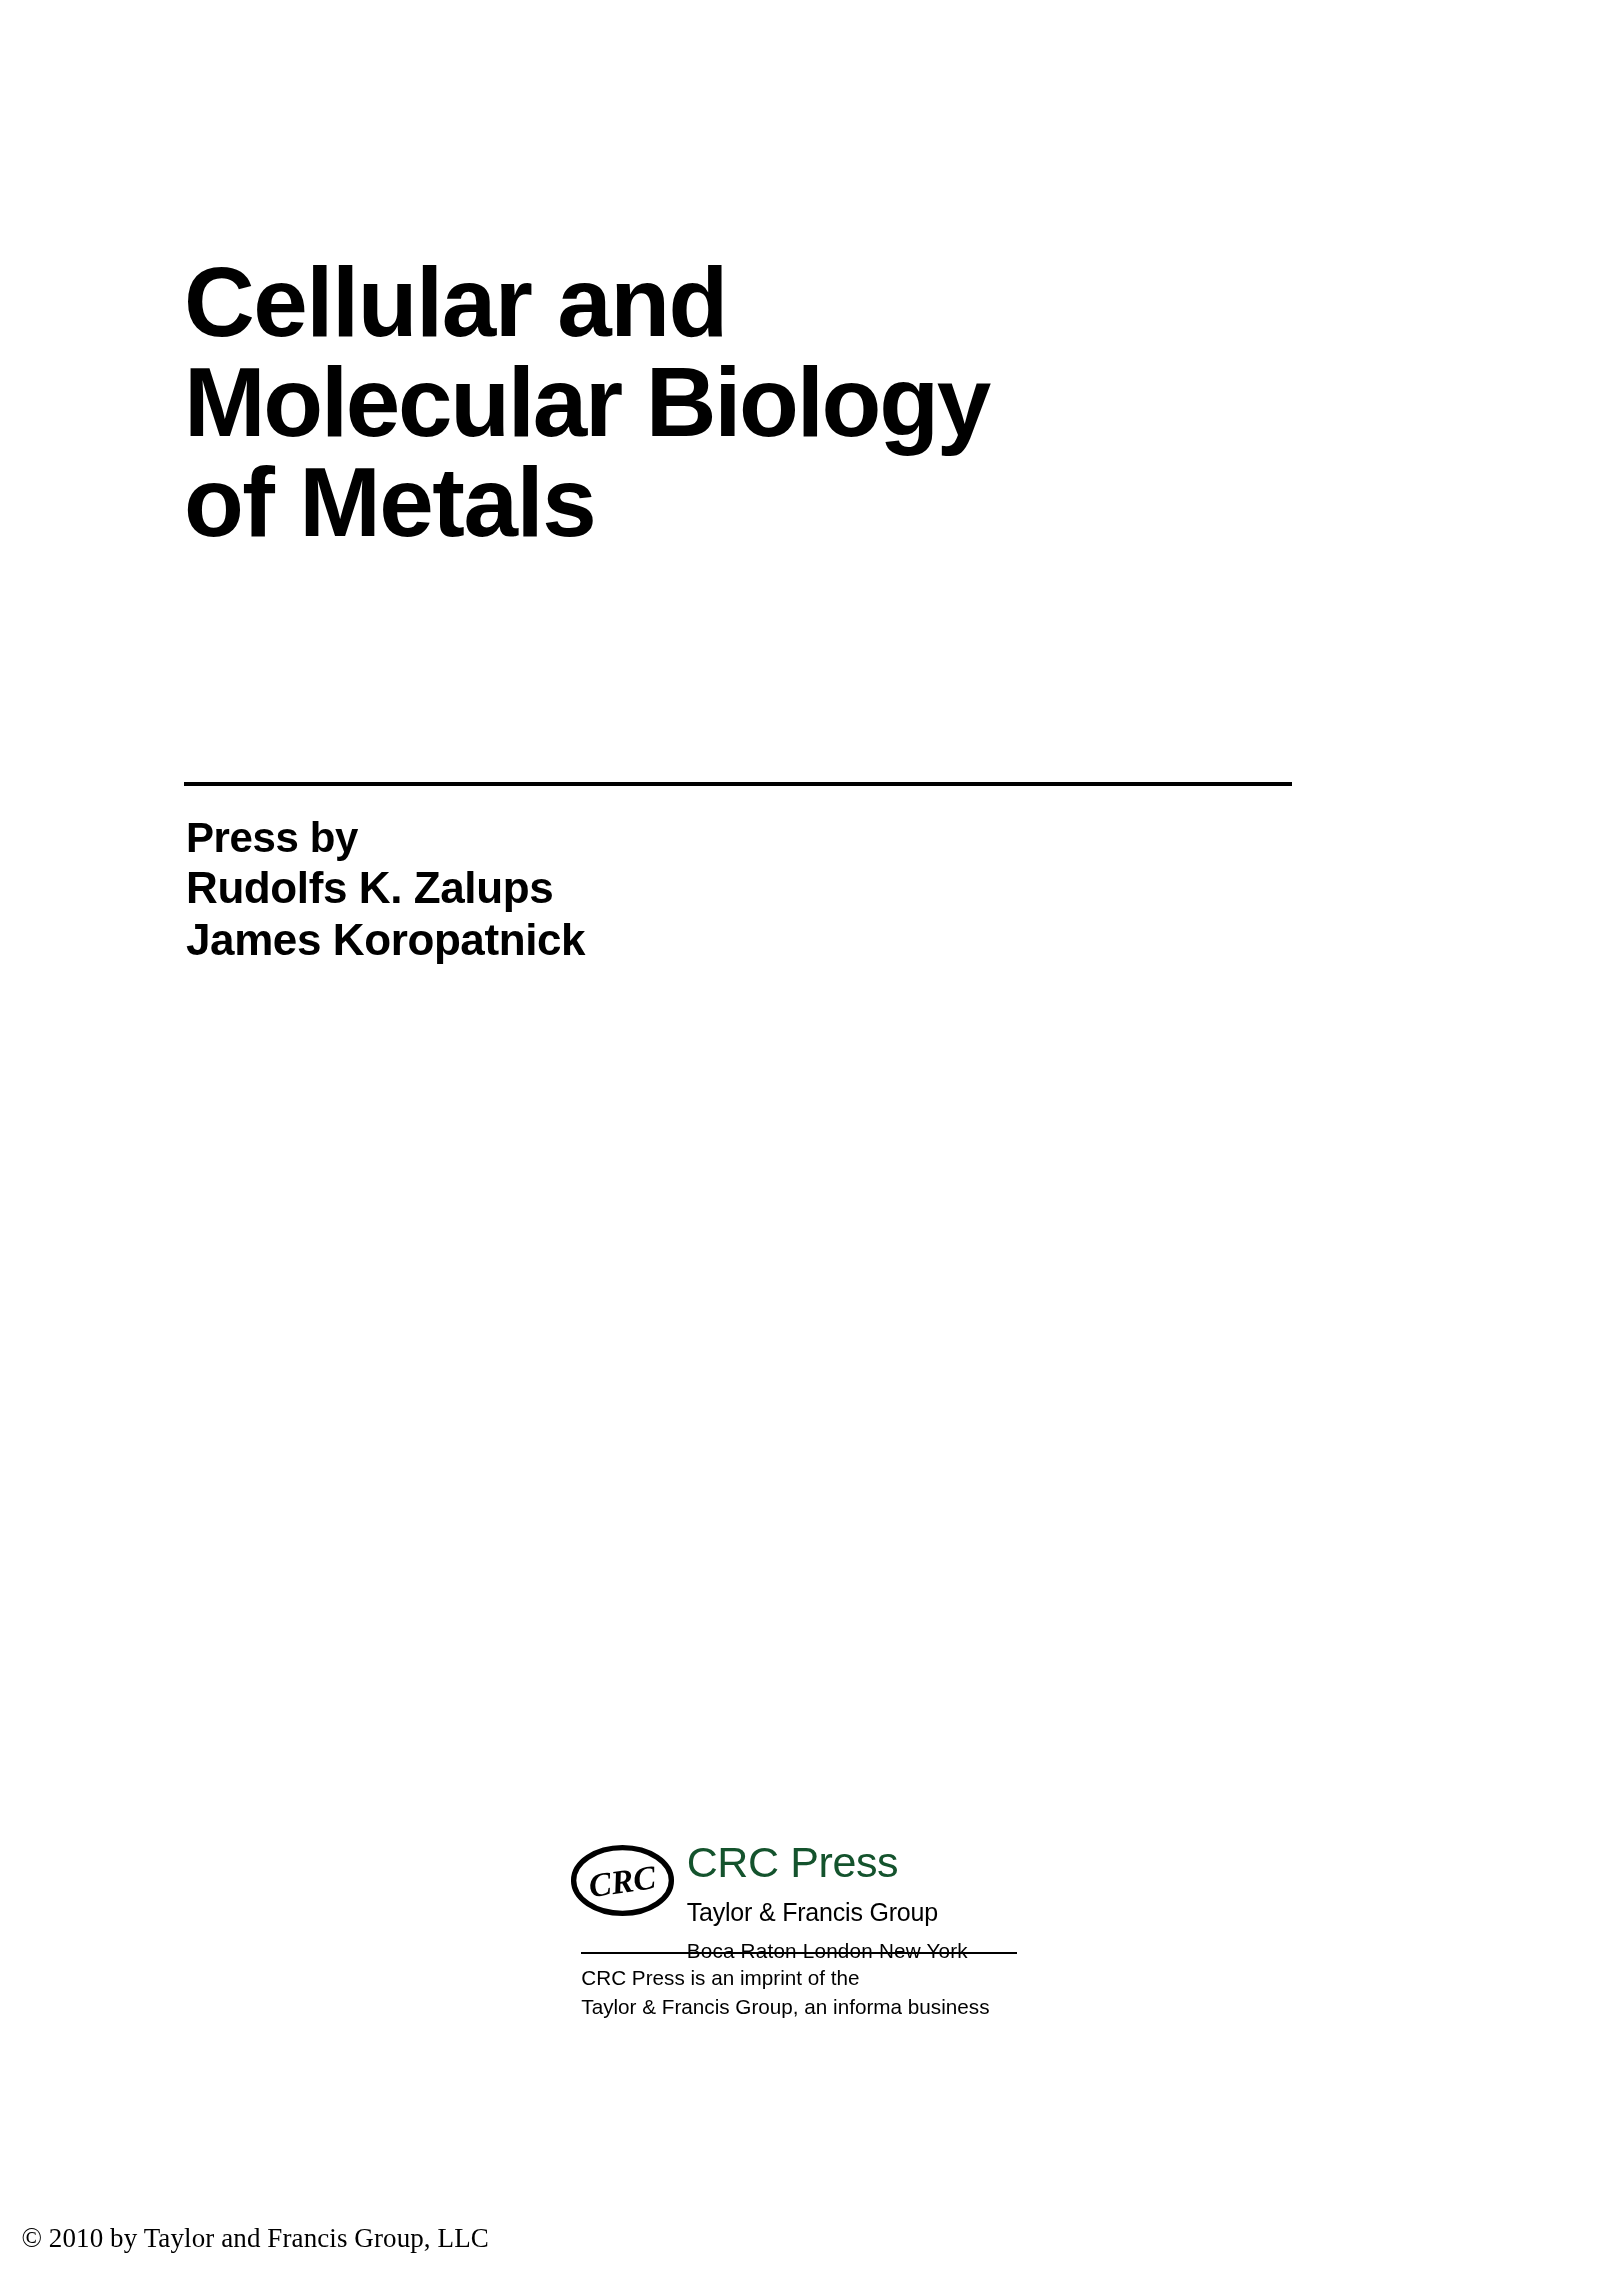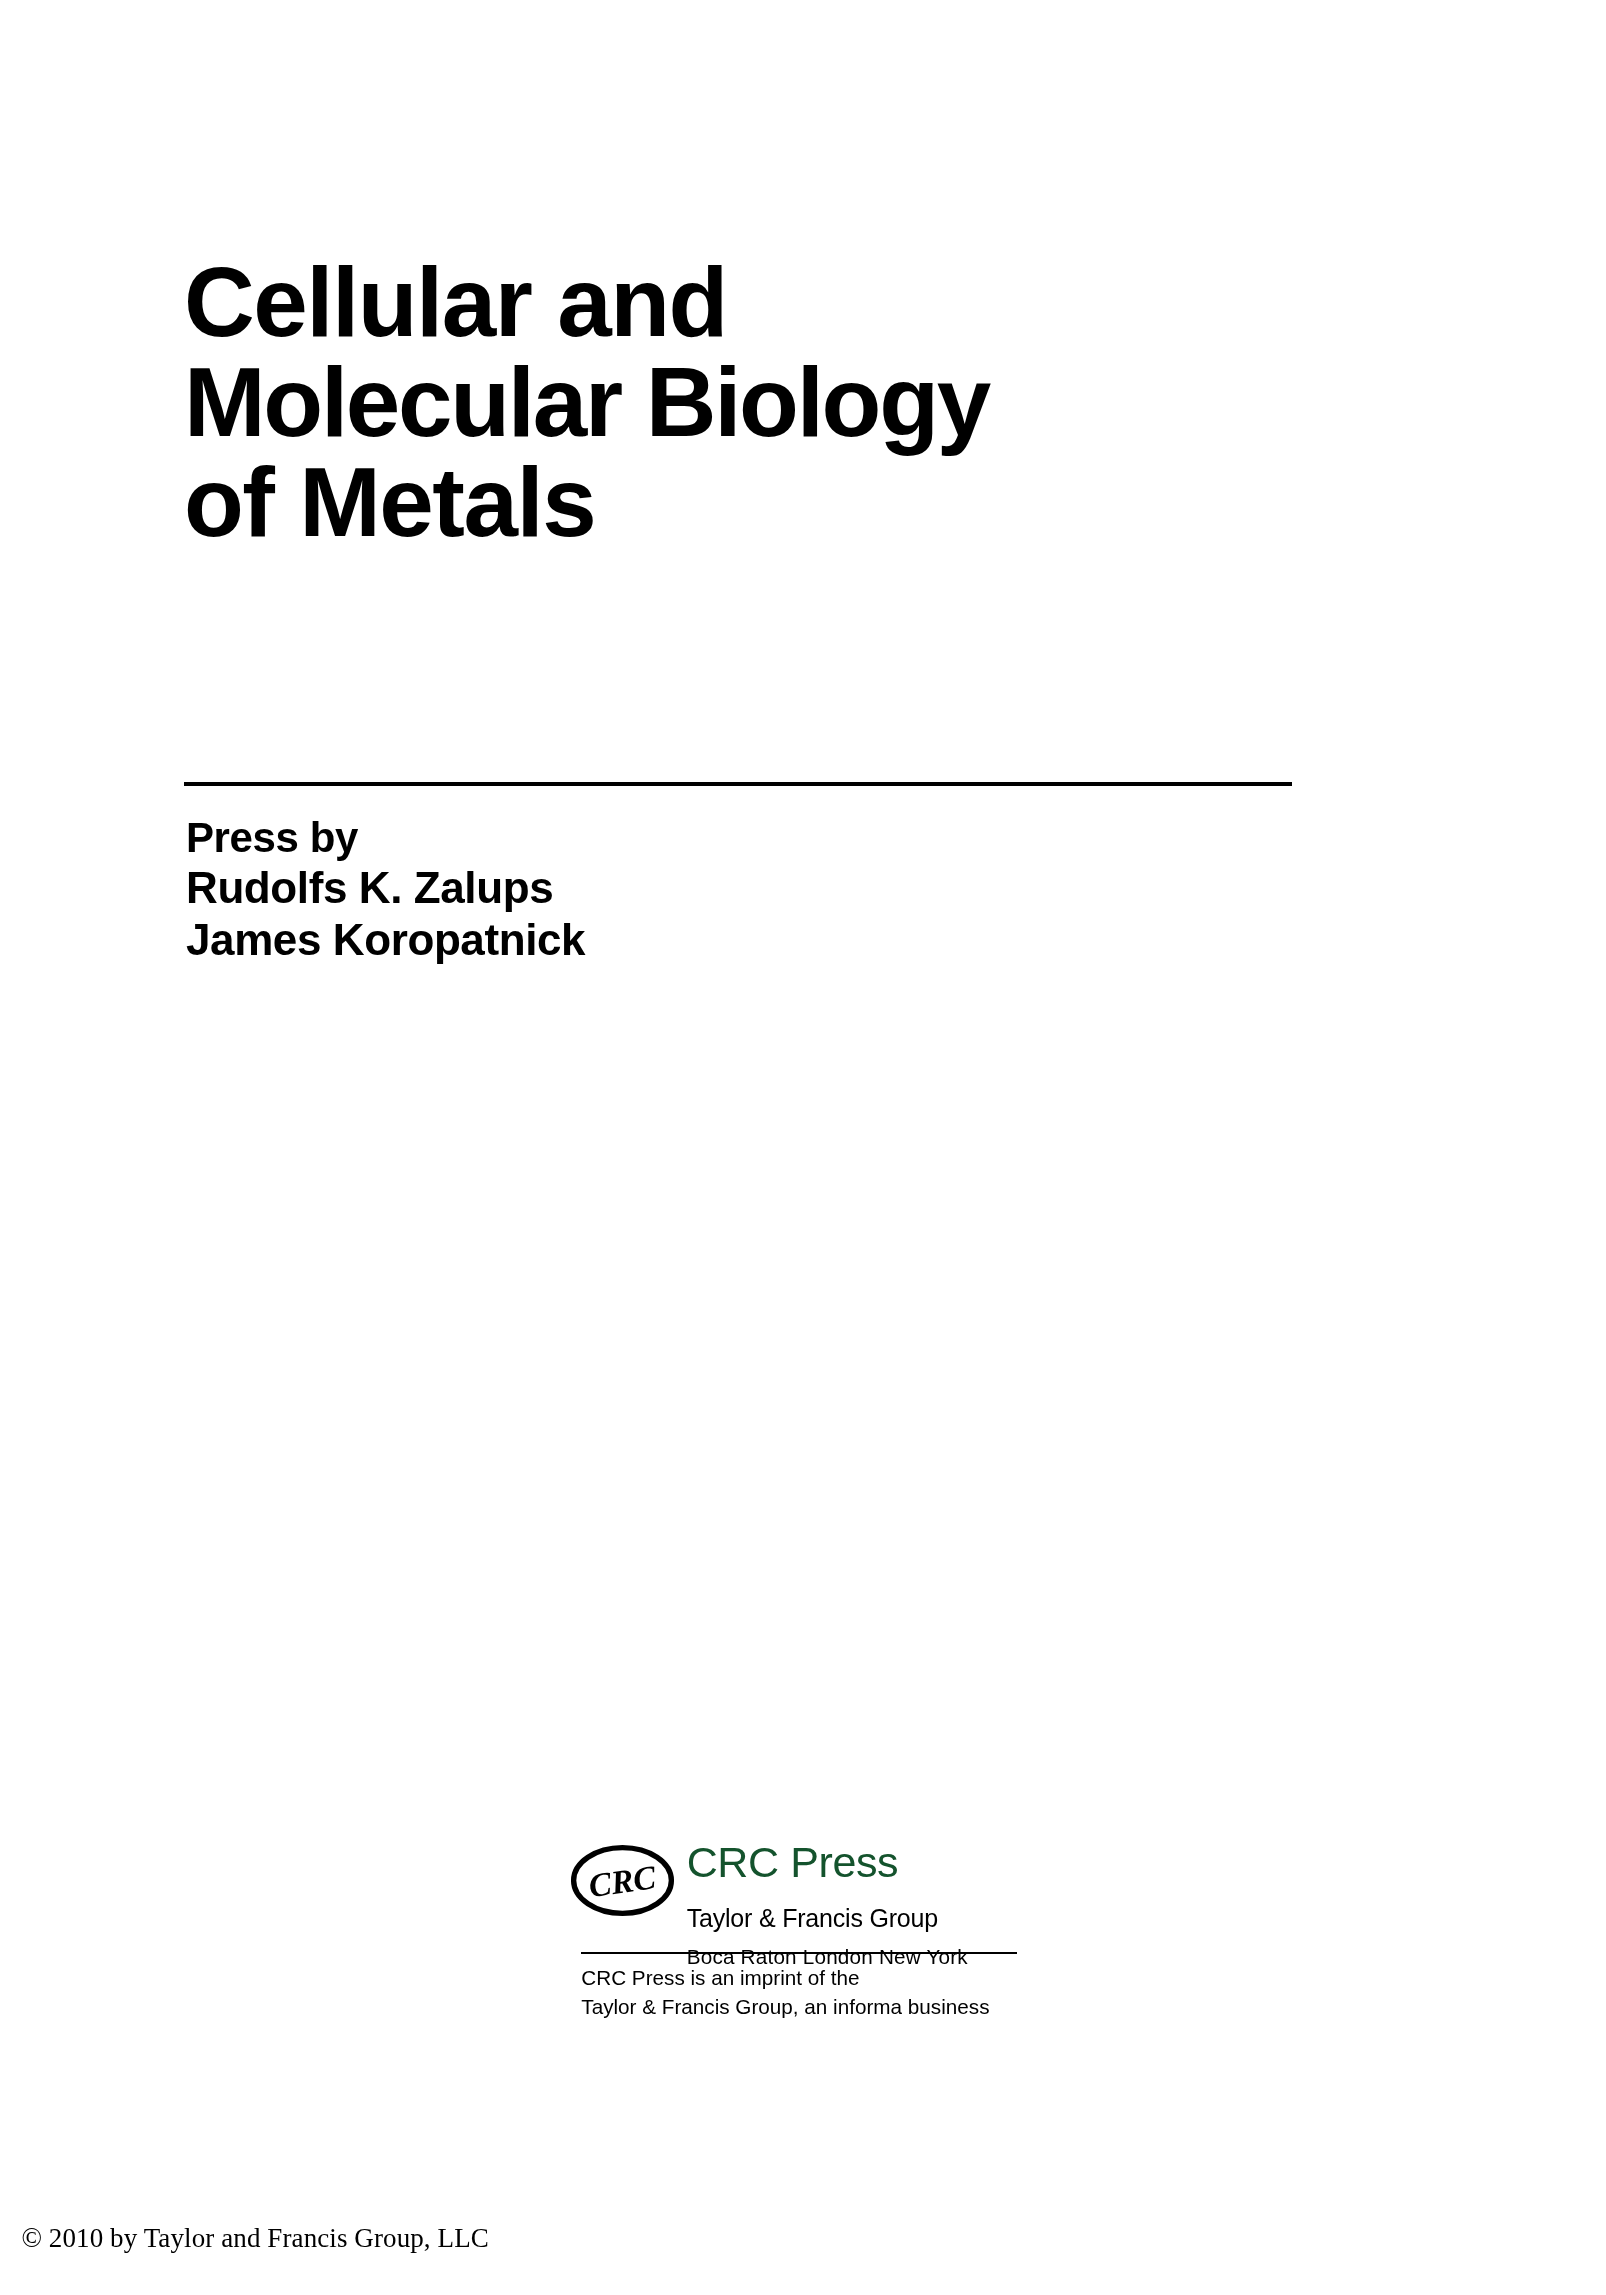--- a/index.html
+++ b/index.html
@@ -97,21 +97,21 @@
     font-size: 43px;
     line-height: 1.02;
     color: #14532d;
     letter-spacing: -0.4px;
   }
   .pub-group {
     font-family: "Liberation Sans", sans-serif;
     font-size: 25px;
     line-height: 1.25;
     color: #000;
-    margin-top: 19px;
+    margin-top: 13px;
     letter-spacing: -0.2px;
   }
   .pub-cities {
     font-family: "Liberation Sans", sans-serif;
     font-size: 20.7px;
     line-height: 1.3;
     color: #000;
     margin-top: 9px;
     letter-spacing: 0.2px;
   }

